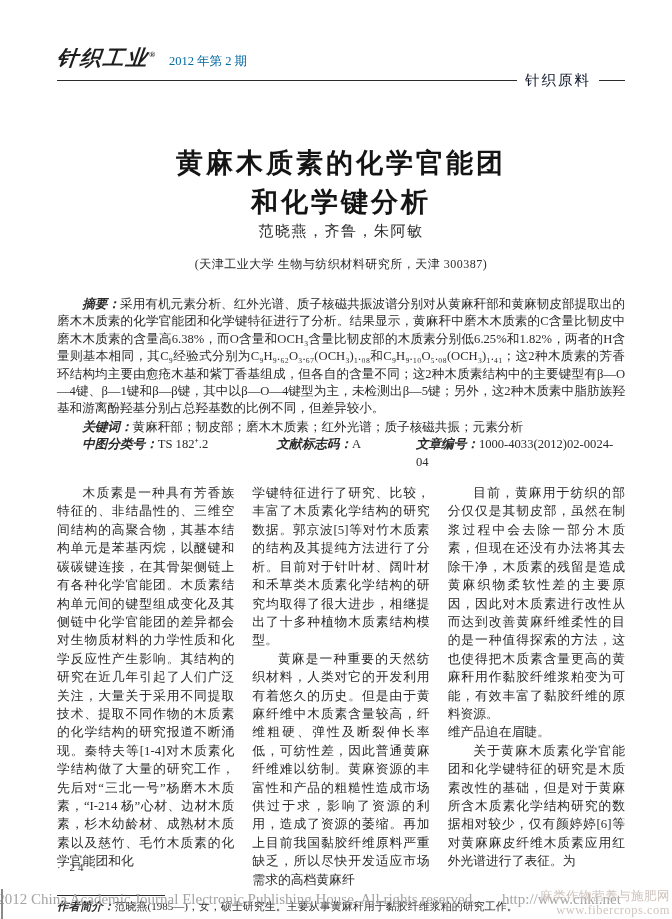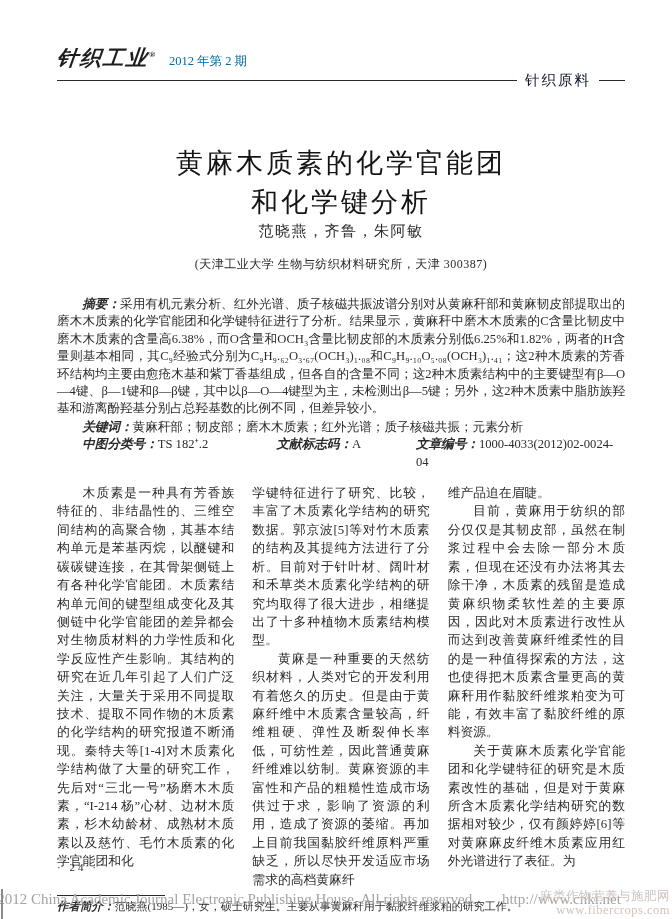--- a/index.html
+++ b/index.html
@@ -52,21 +52,21 @@
     letter-spacing: 2px;
     padding: 0 8px;
     color: #0f172a;
     text-align: right;
   }
   
   .title {
     margin-top: 54px;
     text-align: center;
     font-size: 27px;
-    font-weight: 400;
+    font-weight: 700;
     letter-spacing: 3px;
     line-height: 39px;
     color: #141414;
   }
   .title-line { display: block; }
   .authors {
     text-align: center;
     font-size: 15px;
     letter-spacing: 1.5px;
   }
@@ -207,22 +207,22 @@
 
     <main class="body-columns">
       <div class="col">
           <p class="para indent">木质素是一种具有芳香族特征的、非结晶性的、三维空间结构的高聚合物，其基本结构单元是苯基丙烷，以醚键和碳碳键连接，在其骨架侧链上有各种化学官能团。木质素结构单元间的键型组成变化及其侧链中化学官能团的差异都会对生物质材料的力学性质和化学反应性产生影响。其结构的研究在近几年引起了人们广泛关注，大量关于采用不同提取技术、提取不同作物的木质素的化学结构的研究报道不断涌现。秦特夫等[1-4]对木质素化学结构做了大量的研究工作，先后对“三北一号”杨磨木木质素，“I-214 杨”心材、边材木质素，杉木幼龄材、成熟材木质素以及慈竹、毛竹木质素的化学官能团和化</p>
         </div>
       <div class="col">
           <p class="para">学键特征进行了研究、比较，丰富了木质素化学结构的研究数据。郭京波[5]等对竹木质素的结构及其提纯方法进行了分析。目前对于针叶材、阔叶材和禾草类木质素化学结构的研究均取得了很大进步，相继提出了十多种植物木质素结构模型。</p>
           <p class="para indent">黄麻是一种重要的天然纺织材料，人类对它的开发利用有着悠久的历史。但是由于黄麻纤维中木质素含量较高，纤维粗硬、弹性及断裂伸长率低，可纺性差，因此普通黄麻纤维难以纺制。黄麻资源的丰富性和产品的粗糙性造成市场供过于求，影响了资源的利用，造成了资源的萎缩。再加上目前我国黏胶纤维原料严重缺乏，所以尽快开发适应市场需求的高档黄麻纤</p>
         </div>
       <div class="col">
+          <p class="para indent">目前，黄麻用于纺织的部分仅仅是其韧皮部，虽然在制浆过程中会去除一部分木质素，但现在还没有办法将其去除干净，木质素的残留是造成黄麻织物柔软性差的主要原因，因此对木质素进行改性从而达到改善黄麻纤维柔性的目的是一种值得探索的方法，这也使得把木质素含量更高的黄麻秆用作黏胶纤维浆粕变为可能，有效丰富了黏胶纤维的原料资源。</p>
           <p class="para">维产品迫在眉睫。</p>
-          <p class="para indent">目前，黄麻用于纺织的部分仅仅是其韧皮部，虽然在制浆过程中会去除一部分木质素，但现在还没有办法将其去除干净，木质素的残留是造成黄麻织物柔软性差的主要原因，因此对木质素进行改性从而达到改善黄麻纤维柔性的目的是一种值得探索的方法，这也使得把木质素含量更高的黄麻秆用作黏胶纤维浆粕变为可能，有效丰富了黏胶纤维的原料资源。</p>
           <p class="para indent">关于黄麻木质素化学官能团和化学键特征的研究是木质素改性的基础，但是对于黄麻所含木质素化学结构研究的数据相对较少，仅有颜婷婷[6]等对黄麻麻皮纤维木质素应用红外光谱进行了表征。为</p>
         </div>
     </main>
 
     <div class="footnote">
       <div class="footnote-rule"></div>
       <span class="label-b">作者简介：</span><span>范晓燕(1985—)，女，硕士研究生。主要从事黄麻秆用于黏胶纤维浆粕的研究工作。</span>
     </div>
 
   </div>

